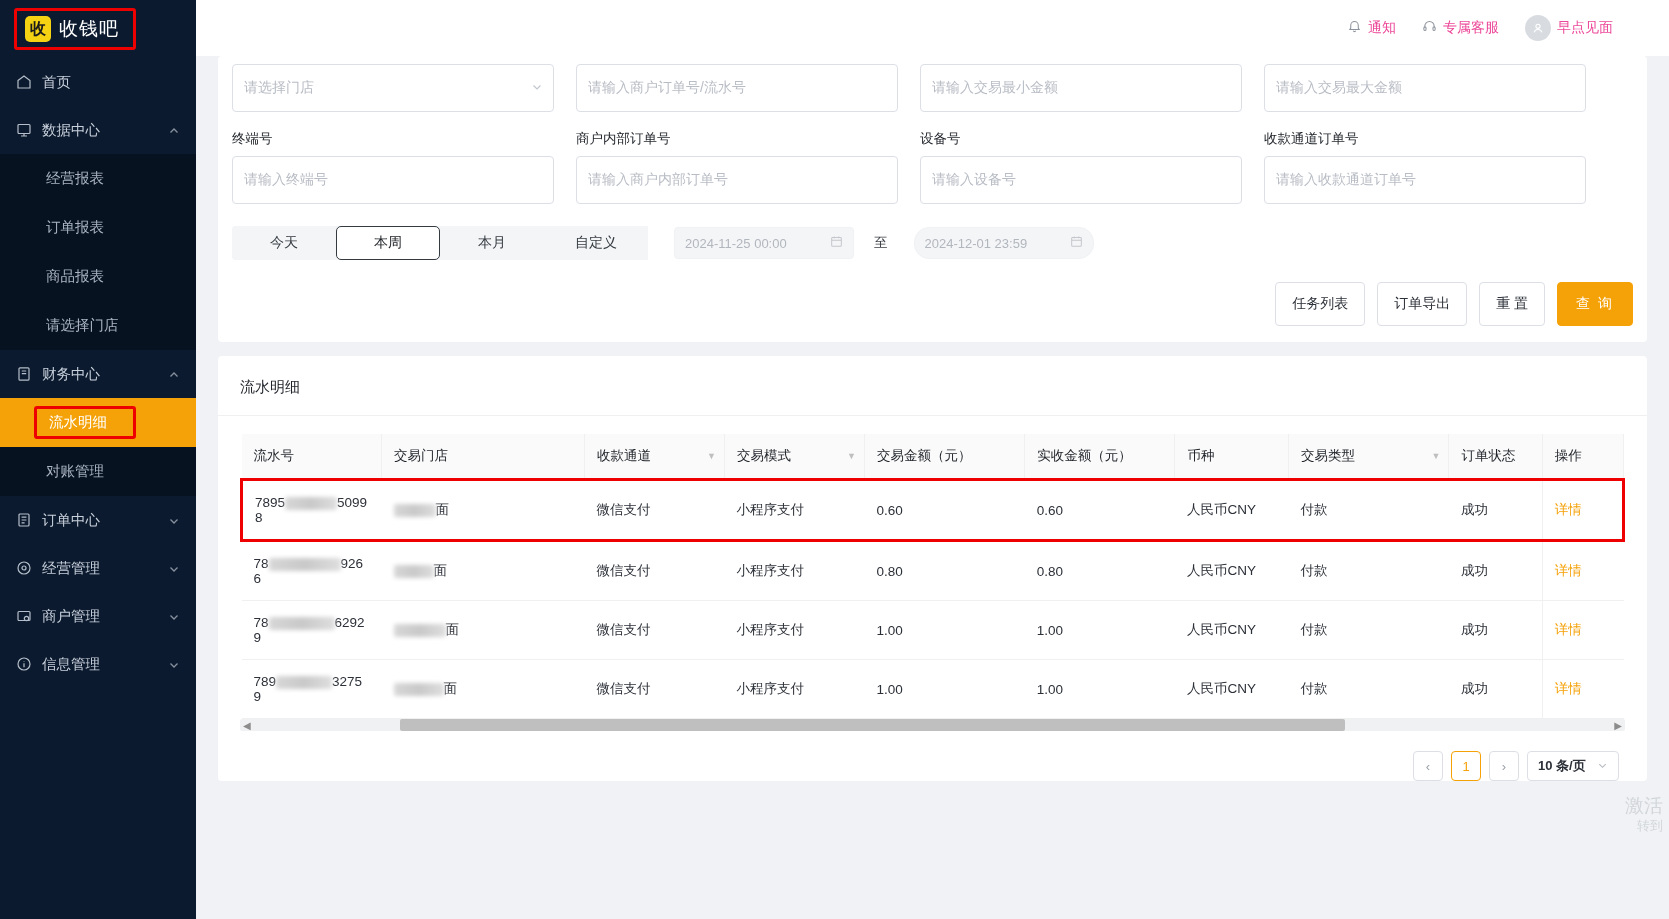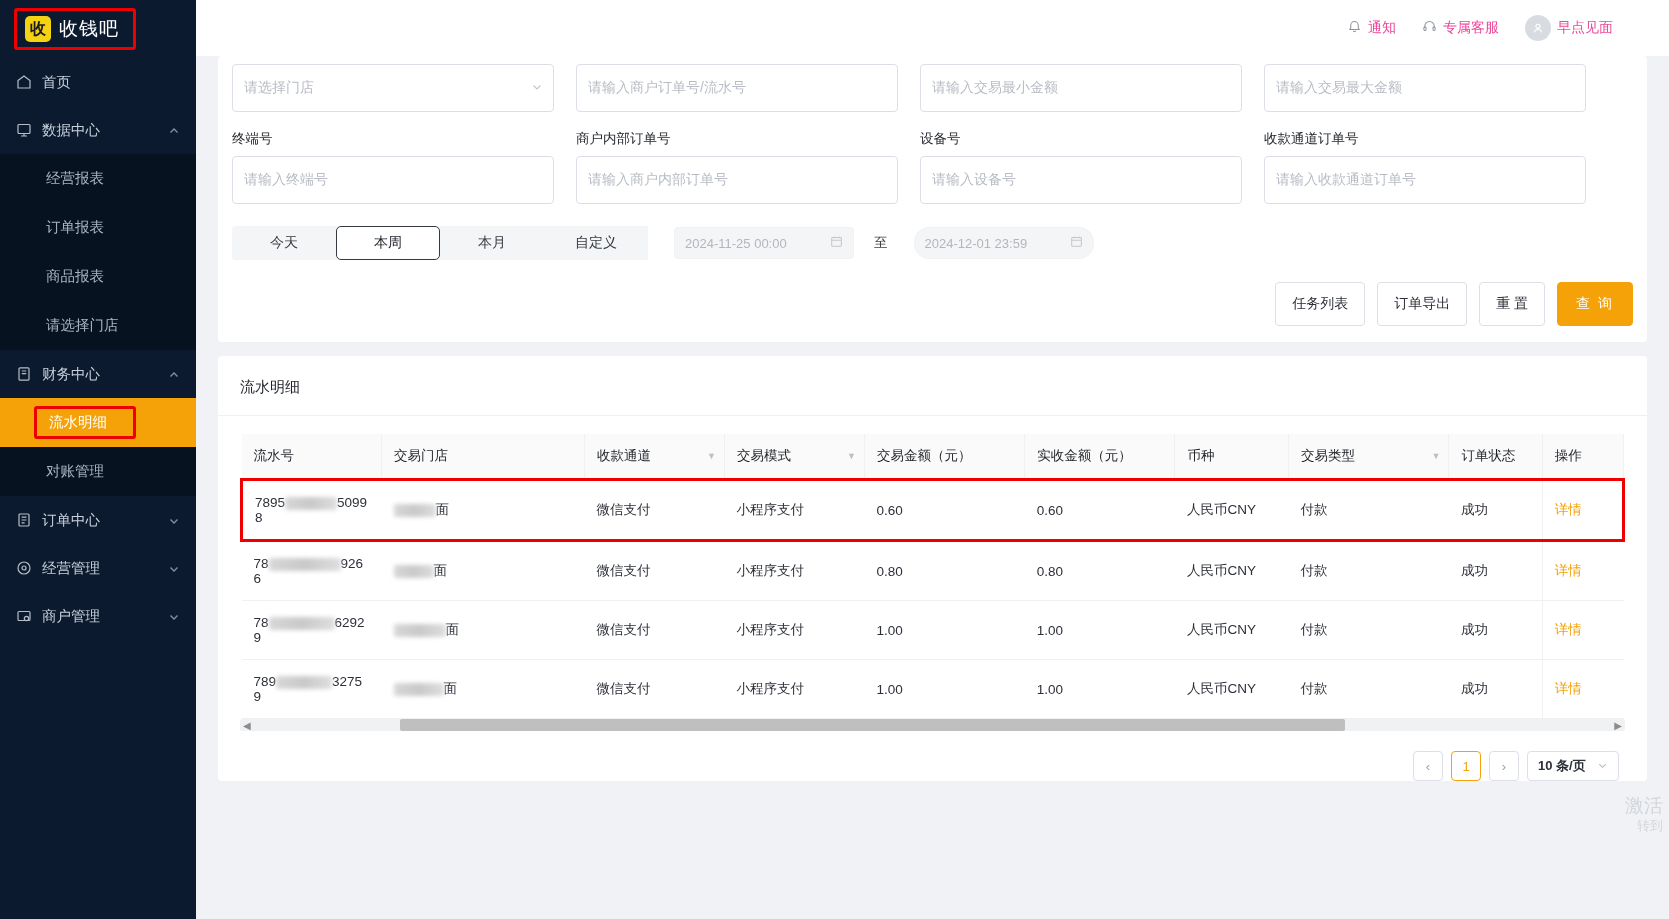--- a/index.html
+++ b/index.html
@@ -327,20 +327,34 @@
         </svg>
       </span>
       <span class="lbl">商户管理</span>
       <span class="chev">
         <svg viewBox="0 0 12 12" width="12" height="12" fill="none" stroke="#c8d0db" stroke-width="1.3">
           <path d="M2.5 4.5 6 8l3.5-3.5"></path>
         </svg>
       </span>
     </div>
 
+    <div class="nav-item">
+      <span class="ico">
+        <svg viewBox="0 0 16 16" width="16" height="16" fill="none" stroke="#c8d0db" stroke-width="1.2">
+          <circle cx="8" cy="8" r="6"></circle>
+            <path d="M8 7.2v4M8 5.2v.6"></path>
+        </svg>
+      </span>
+      <span class="lbl">信息管理</span>
+      <span class="chev">
+        <svg viewBox="0 0 12 12" width="12" height="12" fill="none" stroke="#c8d0db" stroke-width="1.3">
+          <path d="M2.5 4.5 6 8l3.5-3.5"></path>
+        </svg>
+      </span>
+    </div>
   </aside>
 
   <div class="main">
 
     <header class="topbar">
       <div class="top-act">
         <span>
           <svg viewBox="0 0 16 16" width="15" height="15" fill="none" stroke="#8d939c" stroke-width="1.1">
             <path d="M4 6.6a4 4 0 0 1 8 0v3l1 1.6H3l1-1.6z"></path>
               <path d="M6.7 12.6a1.4 1.4 0 0 0 2.6 0"></path>

